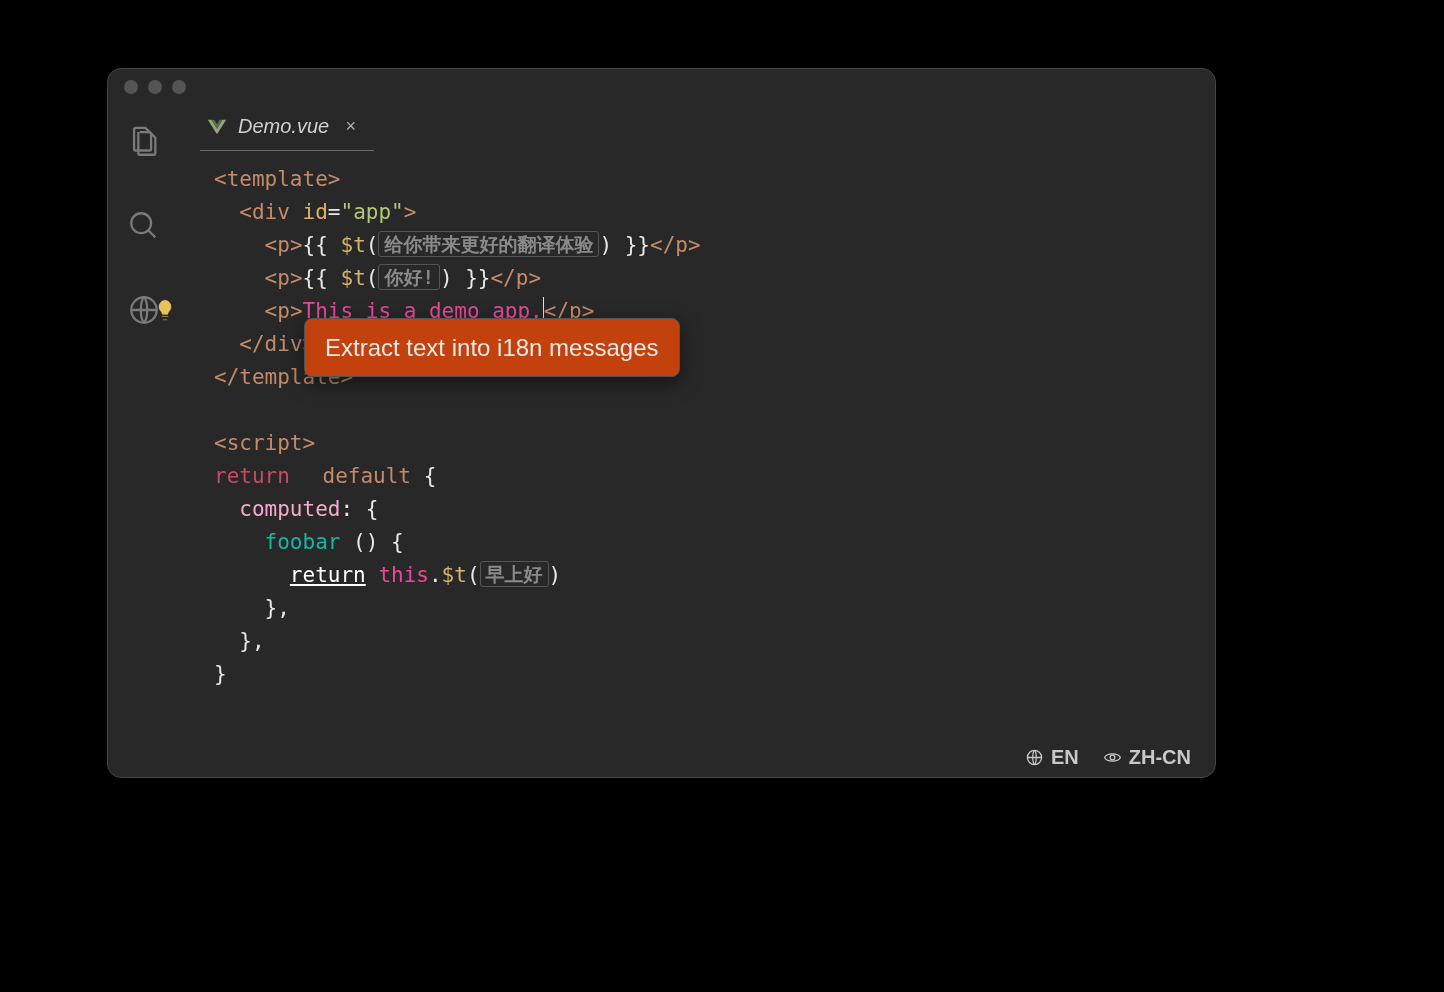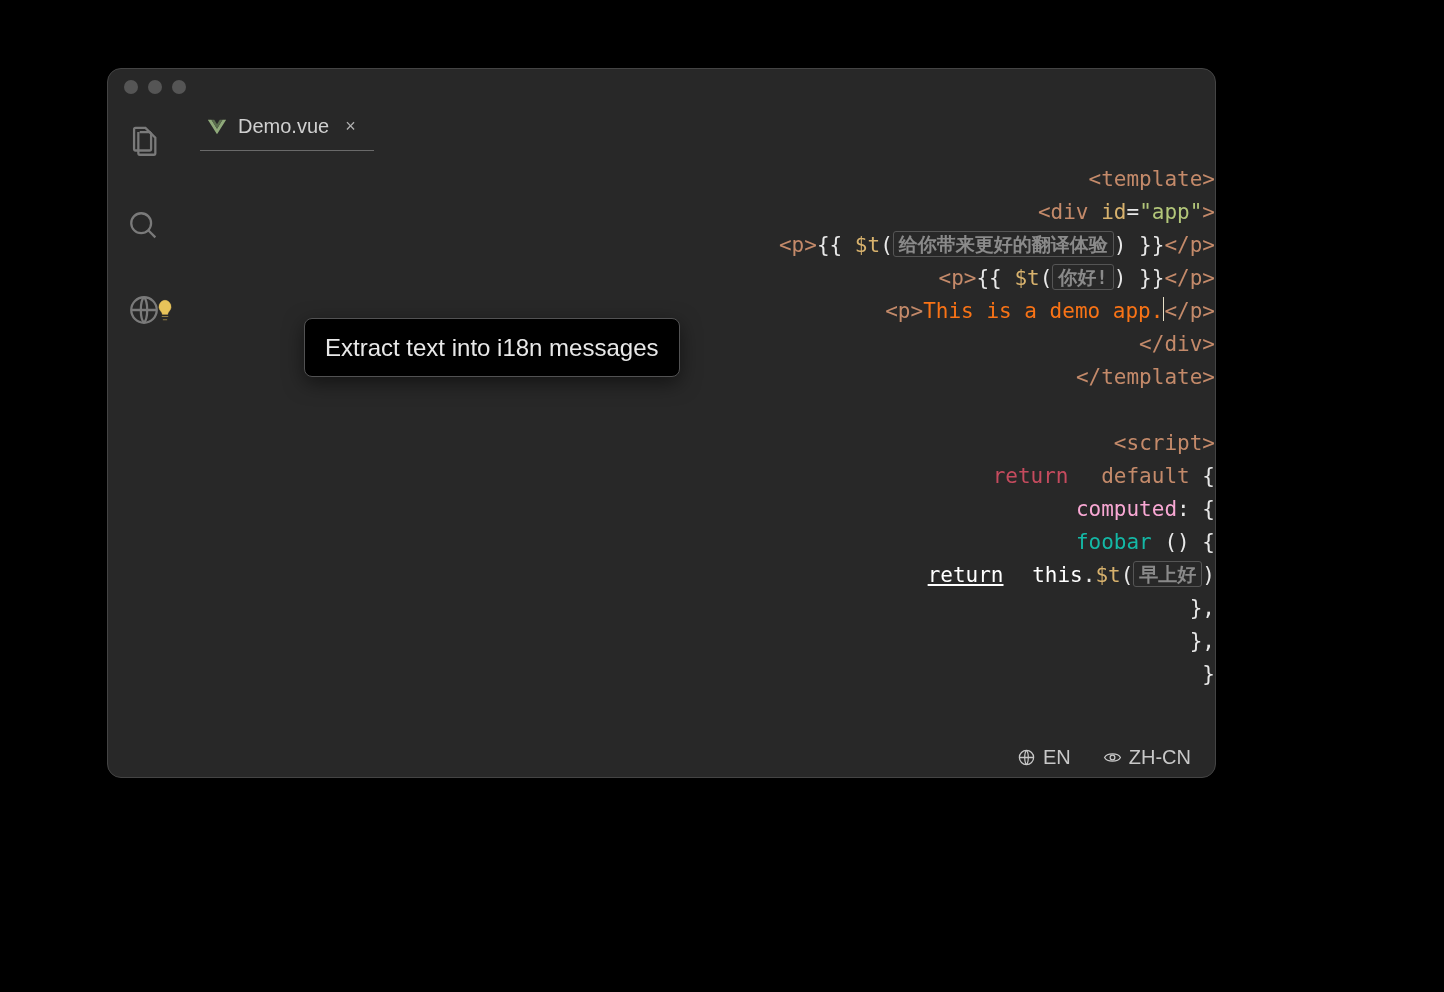--- a/index.html
+++ b/index.html
@@ -61,20 +61,21 @@
   .main {
     flex: 1;
     display: flex;
     flex-direction: column;
     min-width: 0;
   }
   .tabs {
     display: flex;
     align-items: center;
     padding-left: 20px;
+    font-style: italic;
   }
   .tab {
     display: flex;
     align-items: center;
     gap: 10px;
     padding: 10px 18px 12px 6px;
     color: #d0d0d0;
     font-size: 20px;
     border-bottom: 1px solid #6a6a6a;
     cursor: pointer;
@@ -89,21 +90,20 @@
     margin-left: 6px;
   }
   .editor {
     flex: 1;
     position: relative;
     padding: 12px 0 0 0;
     font-family: "SF Mono", Menlo, Consolas, monospace;
     font-size: 21px;
     line-height: 33px;
     color: #c8c8c8;
-    text-align: right;
   }
   .code-line {
     white-space: pre;
     padding-left: 34px;
     position: relative;
   }
   .gutter-icon {
     position: absolute;
     left: -28px;
     top: 2px;
@@ -112,23 +112,23 @@
   }
   .tag { color: #c48a6a; }
   .bracket { color: #c48a6a; }
   .attr { color: #d8b26d; }
   .str { color: #b3c77a; }
   .kw-export { color: #c54b5e; }
   .kw-default { color: #c48a6a; margin-left: 20px; }
   .kw-computed { color: #f9a8d4; }
   .kw-fn { color: #14b8a6; }
   .kw-return { color: #ffffff; text-decoration: underline; }
-  .kw-this { color: #ffffff; margin-left: 16px; }
+  .kw-this { color: #ec4899; }
   .punct { color: #e8e8e8; }
-  .text { color: #f97316; }
+  .text { color: #ec4899; }
   .hint {
     display: inline-block;
     color: #8a8a8a;
     border: 1px solid #555;
     border-radius: 3px;
     padding: 0 5px;
     font-size: 19px;
     line-height: 24px;
     vertical-align: 1px;
     font-weight: bold;
@@ -137,39 +137,40 @@
     display: inline-block;
     width: 0;
     border-right: 1.5px solid #e8e0c8;
     height: 24px;
     vertical-align: -3px;
   }
   .quickfix {
     position: absolute;
     left: 124px;
     top: 167px;
-    background: #000000;
+    background: #c2410c;
     border: 1px solid #525253;
     border-radius: 8px;
     padding: 12px 20px;
     color: #e8e8e8;
     font-family: -apple-system, BlinkMacSystemFont, sans-serif;
     font-size: 24px;
     box-shadow: 0 6px 20px rgba(0,0,0,0.5);
     cursor: pointer;
   }
   .statusbar {
     height: 40px;
     display: flex;
     justify-content: flex-end;
     align-items: center;
     padding: 0 24px;
-    gap: 32px;
+    gap: 24px;
     color: #c8c8c8;
     font-size: 20px;
+    font-weight: bold;
   }
   .status-item {
     display: flex;
     align-items: center;
     gap: 7px;
     cursor: pointer;
   }
   .status-icon {
     width: 19px;
     height: 19px;

